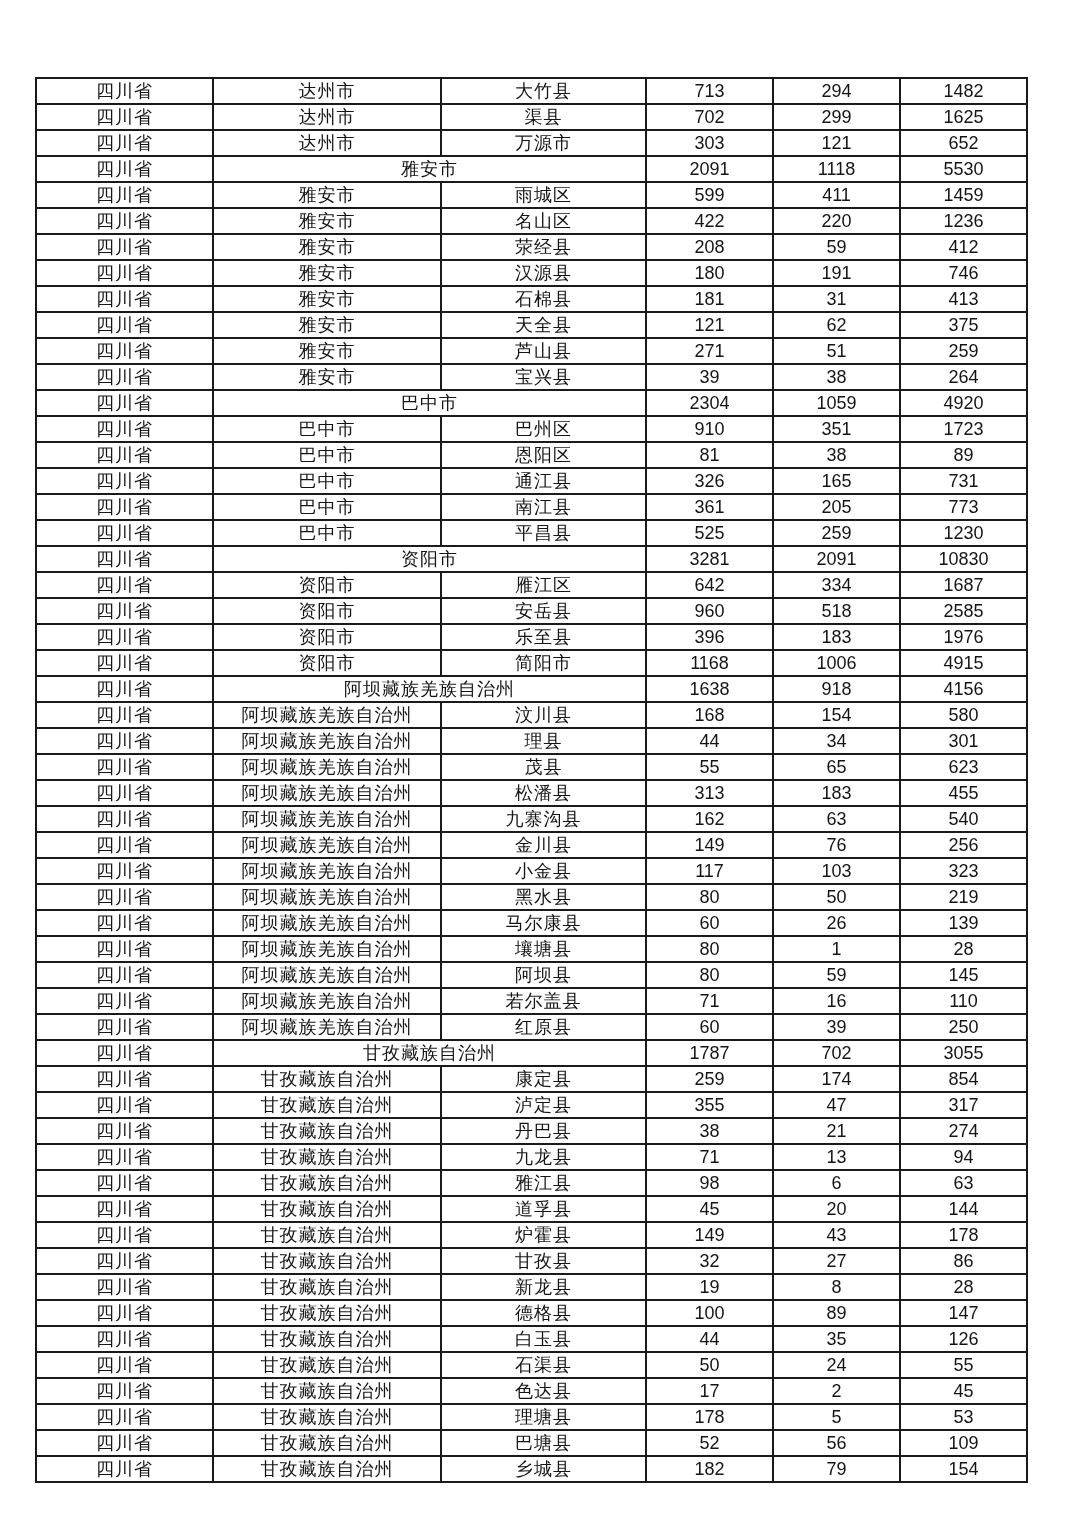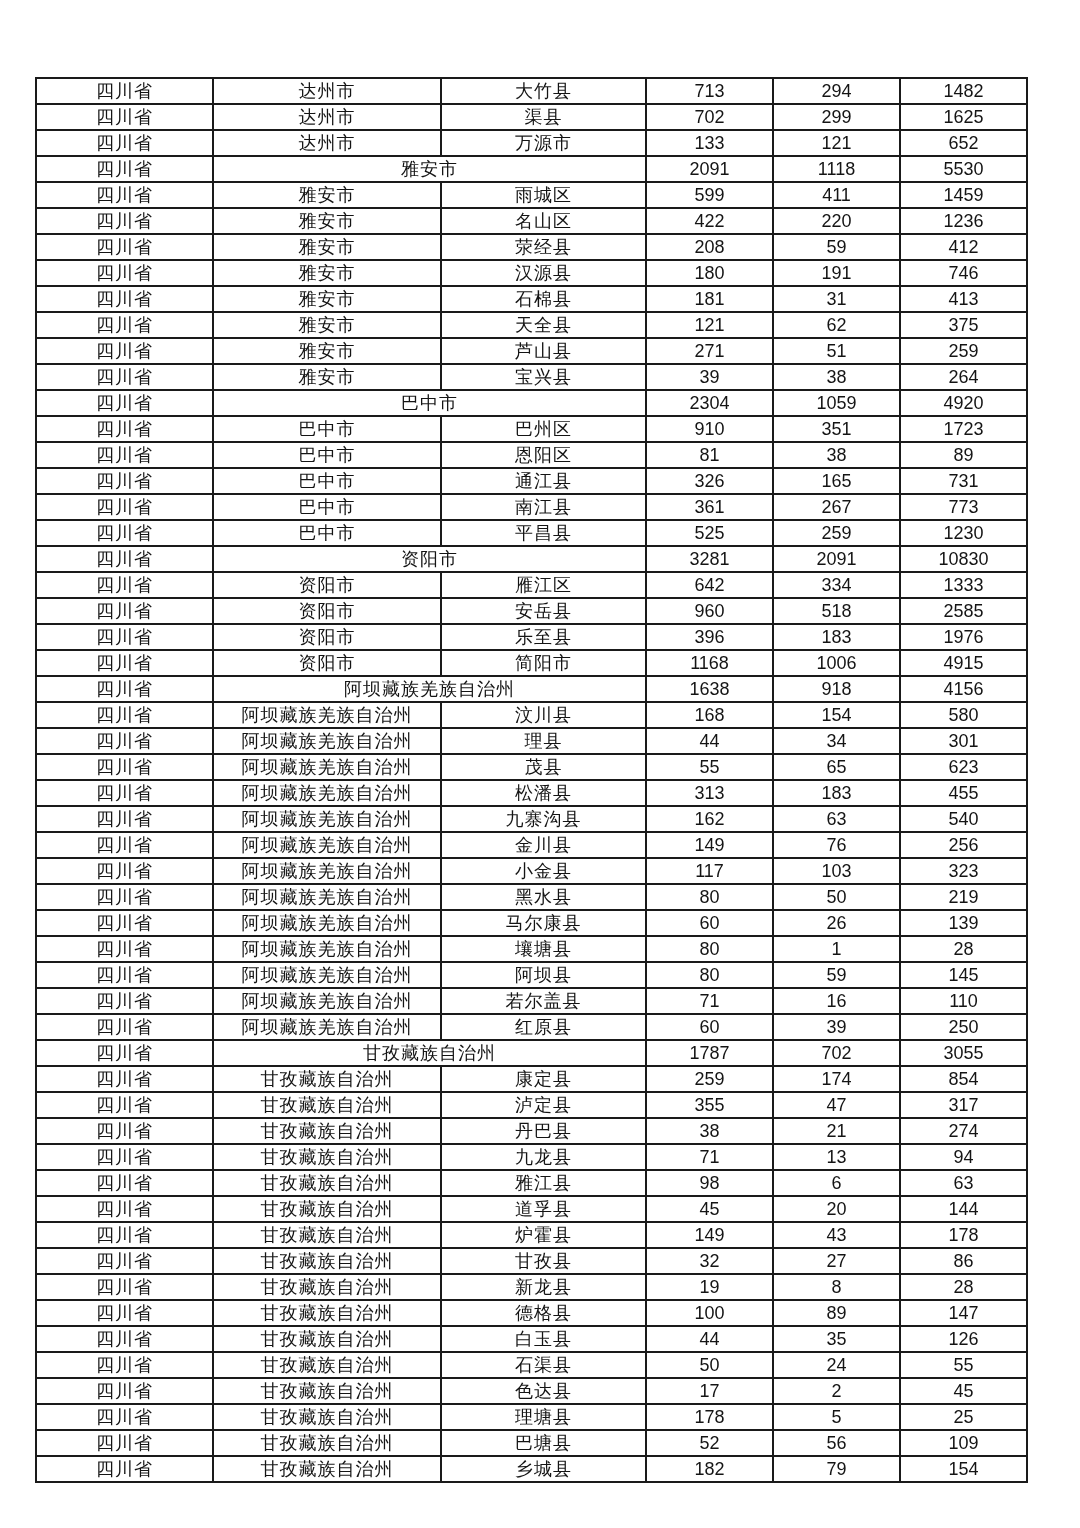--- a/index.html
+++ b/index.html
@@ -79,21 +79,21 @@
           <td class="cjk">达州市</td>
           <td class="cjk">渠县</td>
           <td class="num">702</td>
           <td class="num">299</td>
           <td class="num">1625</td>
         </tr>
         <tr>
           <td class="cjk">四川省</td>
           <td class="cjk">达州市</td>
           <td class="cjk">万源市</td>
-          <td class="num">133</td>
+          <td class="num">303</td>
           <td class="num">121</td>
           <td class="num">652</td>
         </tr>
         <tr>
           <td class="cjk">四川省</td>
           <td class="cjk" colspan="2">雅安市</td>
           <td class="num">2091</td>
           <td class="num">1118</td>
           <td class="num">5530</td>
         </tr>
@@ -190,21 +190,21 @@
           <td class="cjk">通江县</td>
           <td class="num">326</td>
           <td class="num">165</td>
           <td class="num">731</td>
         </tr>
         <tr>
           <td class="cjk">四川省</td>
           <td class="cjk">巴中市</td>
           <td class="cjk">南江县</td>
           <td class="num">361</td>
-          <td class="num">267</td>
+          <td class="num">205</td>
           <td class="num">773</td>
         </tr>
         <tr>
           <td class="cjk">四川省</td>
           <td class="cjk">巴中市</td>
           <td class="cjk">平昌县</td>
           <td class="num">525</td>
           <td class="num">259</td>
           <td class="num">1230</td>
         </tr>
@@ -214,21 +214,21 @@
           <td class="num">3281</td>
           <td class="num">2091</td>
           <td class="num">10830</td>
         </tr>
         <tr>
           <td class="cjk">四川省</td>
           <td class="cjk">资阳市</td>
           <td class="cjk">雁江区</td>
           <td class="num">642</td>
           <td class="num">334</td>
-          <td class="num">1333</td>
+          <td class="num">1687</td>
         </tr>
         <tr>
           <td class="cjk">四川省</td>
           <td class="cjk">资阳市</td>
           <td class="cjk">安岳县</td>
           <td class="num">960</td>
           <td class="num">518</td>
           <td class="num">2585</td>
         </tr>
         <tr>
@@ -468,21 +468,21 @@
           <td class="num">17</td>
           <td class="num">2</td>
           <td class="num">45</td>
         </tr>
         <tr>
           <td class="cjk">四川省</td>
           <td class="cjk">甘孜藏族自治州</td>
           <td class="cjk">理塘县</td>
           <td class="num">178</td>
           <td class="num">5</td>
-          <td class="num">25</td>
+          <td class="num">53</td>
         </tr>
         <tr>
           <td class="cjk">四川省</td>
           <td class="cjk">甘孜藏族自治州</td>
           <td class="cjk">巴塘县</td>
           <td class="num">52</td>
           <td class="num">56</td>
           <td class="num">109</td>
         </tr>
         <tr>

